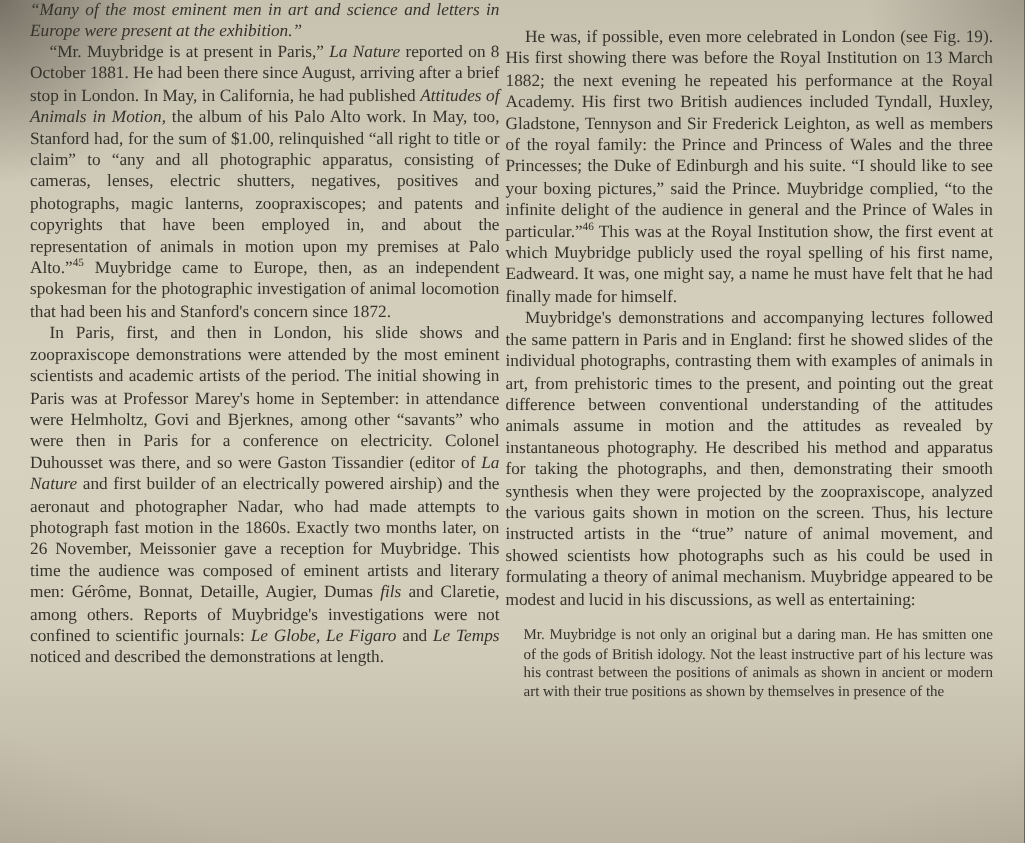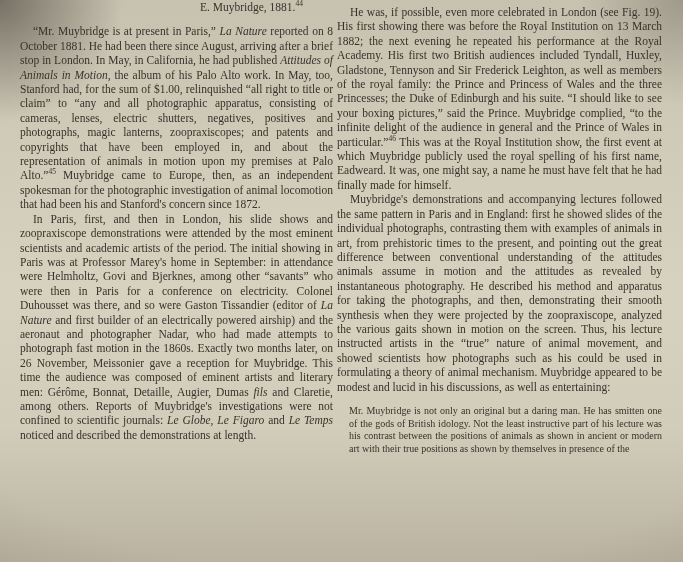--- a/index.html
+++ b/index.html
@@ -19,21 +19,21 @@
       radial-gradient(ellipse 130% 105% at 52% 42%, rgba(0,0,0,0) 58%, rgba(62,55,42,0.22) 86%, rgba(48,42,32,0.42) 100%),
       linear-gradient(180deg,#c7c1b0 0%,#d1cbb9 28%,#d7d1bf 52%,#d2ccba 76%,#bab3a1 100%);
     overflow:hidden;
   }
   .col{
     position:absolute;top:0;
     font-size:11.5px;line-height:14.4px;
     text-align:justify;
   }
   .col-left{left:20px;width:313px;}
-  .col-right{left:337px;width:325px;top:5px;}
+  .col-right{left:337px;width:325px;top:18px;}
   .chapter{
     text-align:center;
     font-size:13.5px;font-weight:bold;letter-spacing:1.5px;
     margin:5px 0 7px 0;
   }
   .epigraph{
     font-style:italic;
     margin:0;
     line-height:14px;
   }
@@ -55,22 +55,22 @@
     text-align:justify;
   }
 </style>
 </head>
 <body>
 
 <div class="page">
 
   <div class="col col-left">
 
+    <p class="epigraph">“Many of the most eminent men in art and science and letters in Europe were present at the exhibition.”</p>
 
-    <p class="attribution"><span>E. Muybridge, 1881.</span><span class="sup">44</span></p>
 
     <div>
         <p class="para"><span>“Mr. Muybridge is at present in Paris,” </span><span class="it">La Nature</span><span> reported on 8 October 1881. He had been there since August, arriving after a brief stop in London. In May, in California, he had published </span><span class="it">Attitudes of Animals in Motion</span><span>, the album of his Palo Alto work. In May, too, Stanford had, for the sum of $1.00, relinquished “all right to title or claim” to “any and all photographic apparatus, consisting of cameras, lenses, electric shutters, negatives, positives and photographs, magic lanterns, zoopraxiscopes; and patents and copyrights that have been employed in, and about the representation of animals in motion upon my premises at Palo Alto.”</span><span class="sup">45</span><span> Muybridge came to Europe, then, as an independent spokesman for the photographic investigation of animal locomotion that had been his and Stanford's concern since 1872.</span></p>
         <p class="para"><span>In Paris, first, and then in London, his slide shows and zoopraxiscope demonstrations were attended by the most eminent scientists and academic artists of the period. The initial showing in Paris was at Professor Marey's home in September: in attendance were Helmholtz, Govi and Bjerknes, among other “savants” who were then in Paris for a conference on electricity. Colonel Duhousset was there, and so were Gaston Tissandier (editor of </span><span class="it">La Nature</span><span> and first builder of an electrically powered airship) and the aeronaut and photographer Nadar, who had made attempts to photograph fast motion in the 1860s. Exactly two months later, on 26 November, Meissonier gave a reception for Muybridge. This time the audience was composed of eminent artists and literary men: Gérôme, Bonnat, Detaille, Augier, Dumas </span><span class="it">fils</span><span> and Claretie, among others. Reports of Muybridge's investigations were not confined to scientific journals: </span><span class="it">Le Globe, Le Figaro</span><span> and </span><span class="it">Le Temps</span><span> noticed and described the demonstrations at length.</span></p>
       </div>
   </div>
 
   <div class="col col-right">
     <div>
         <p class="para"><span>He was, if possible, even more celebrated in London (see Fig. 19). His first showing there was before the Royal Institution on 13 March 1882; the next evening he repeated his performance at the Royal Academy. His first two British audiences included Tyndall, Huxley, Gladstone, Tennyson and Sir Frederick Leighton, as well as members of the royal family: the Prince and Princess of Wales and the three Princesses; the Duke of Edinburgh and his suite. “I should like to see your boxing pictures,” said the Prince. Muybridge complied, “to the infinite delight of the audience in general and the Prince of Wales in particular.”</span><span class="sup">46</span><span> This was at the Royal Institution show, the first event at which Muybridge publicly used the royal spelling of his first name, Eadweard. It was, one might say, a name he must have felt that he had finally made for himself.</span></p>

